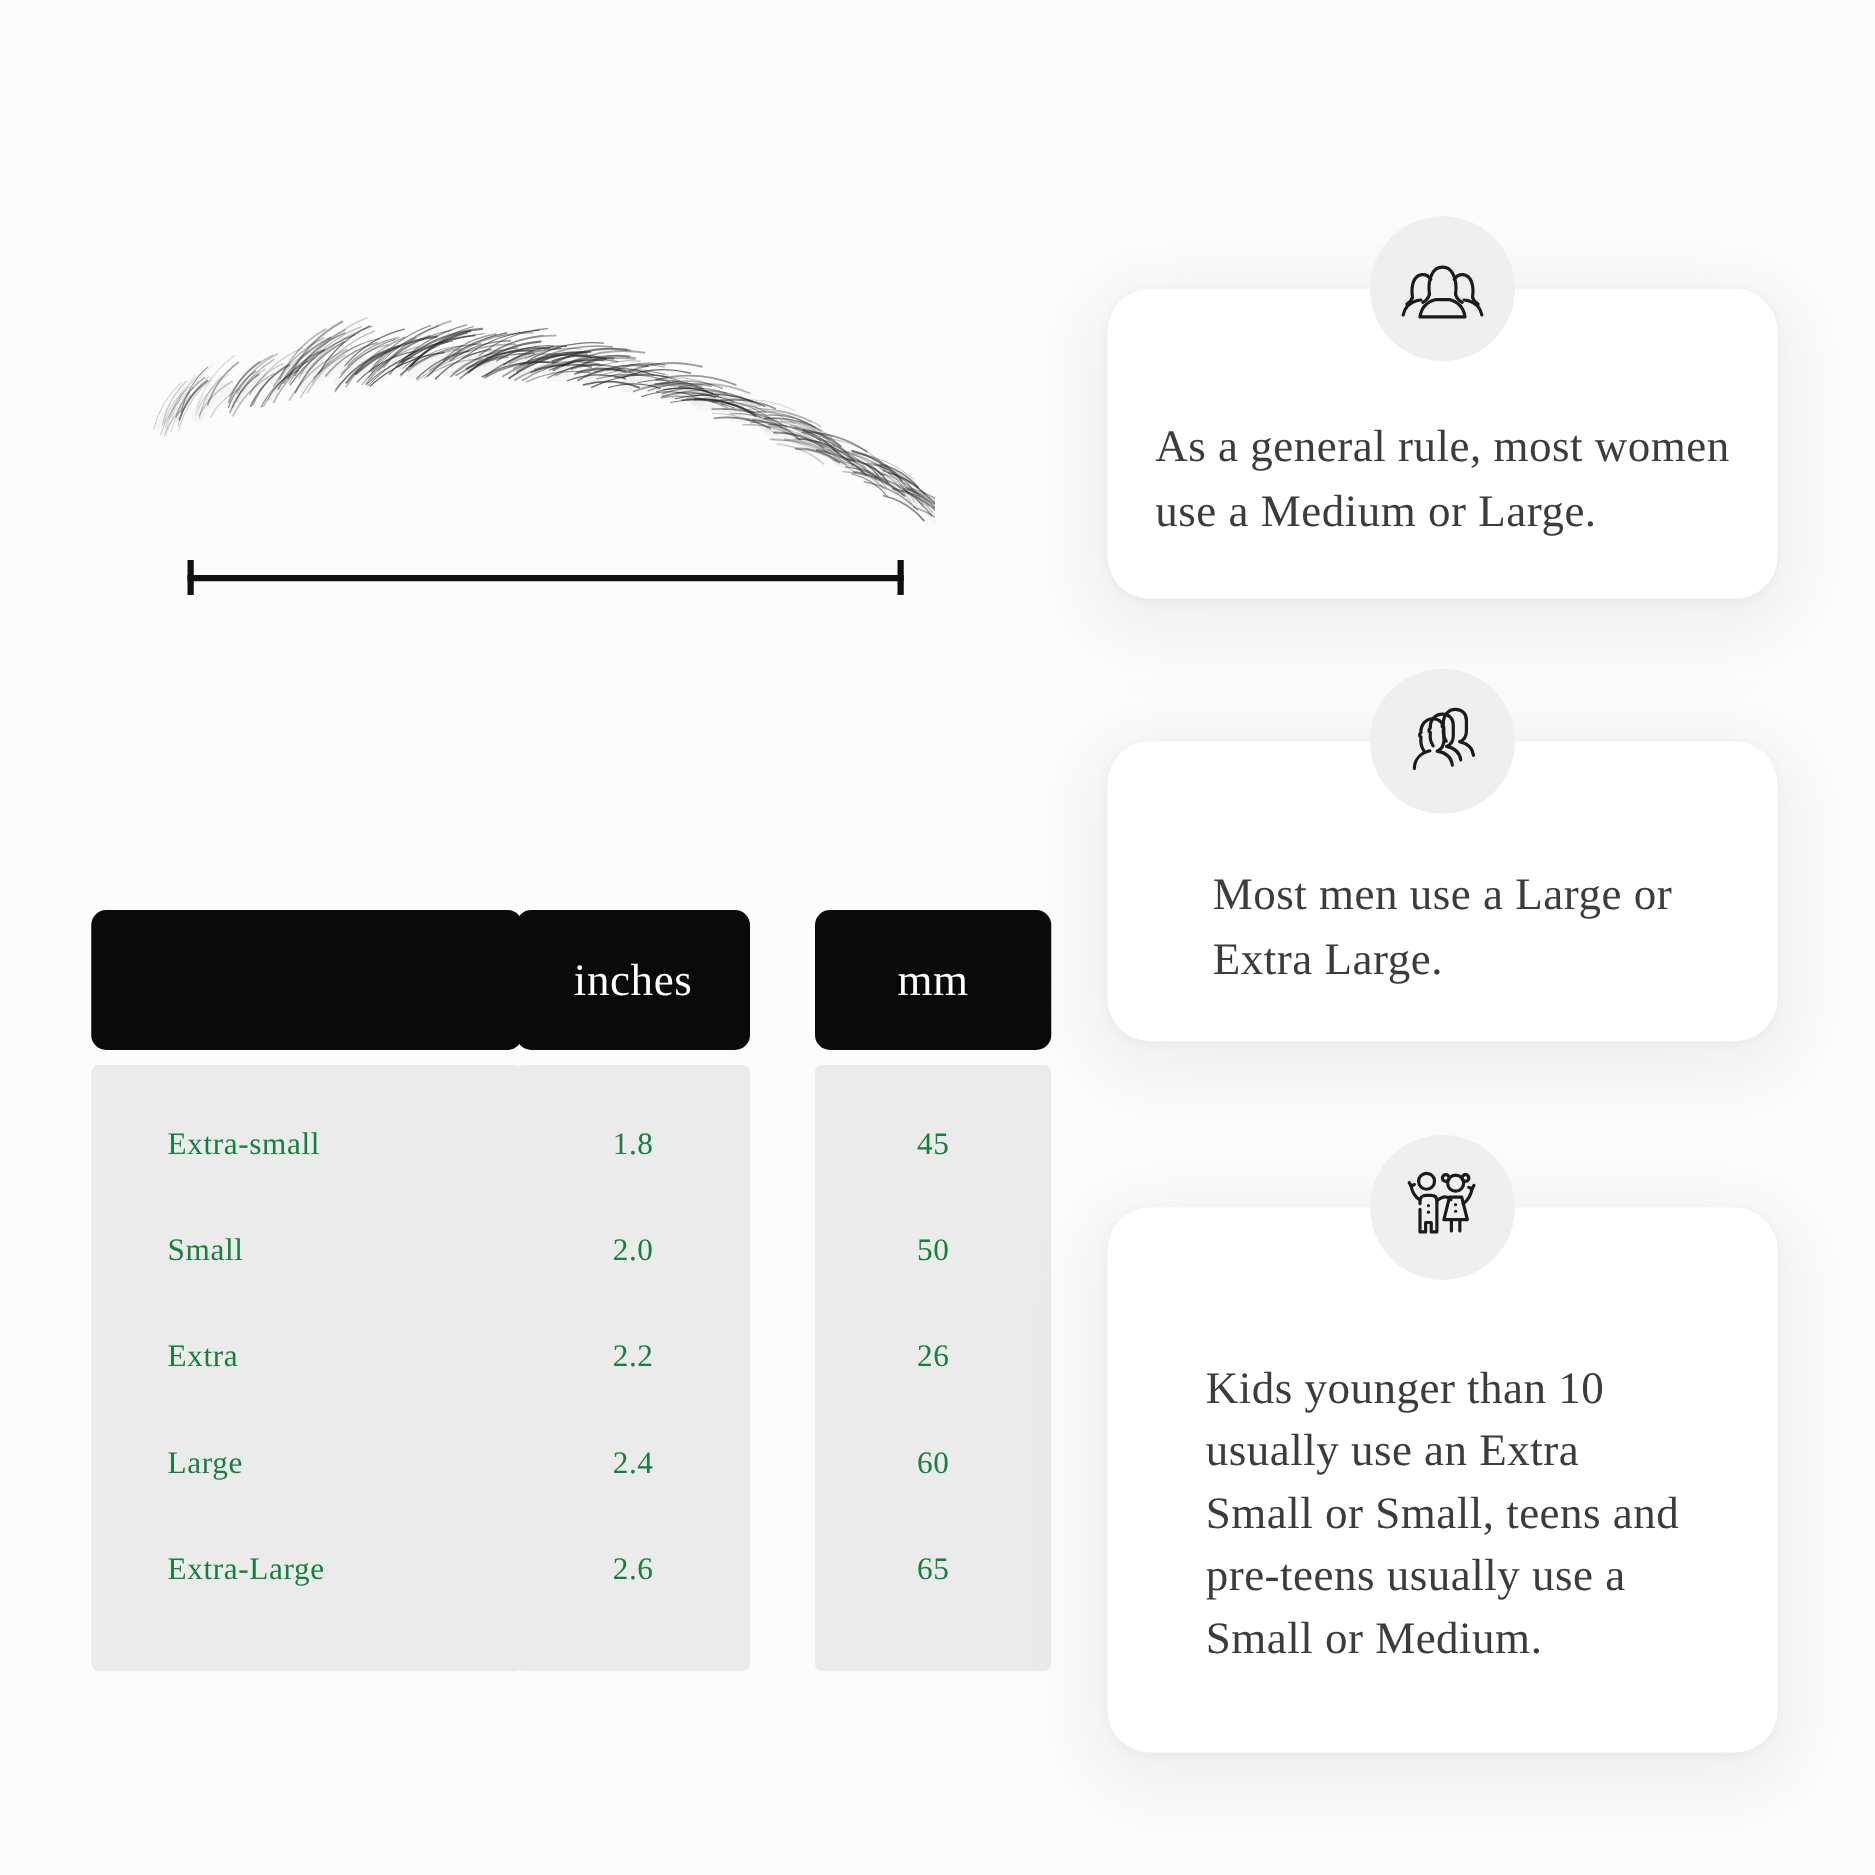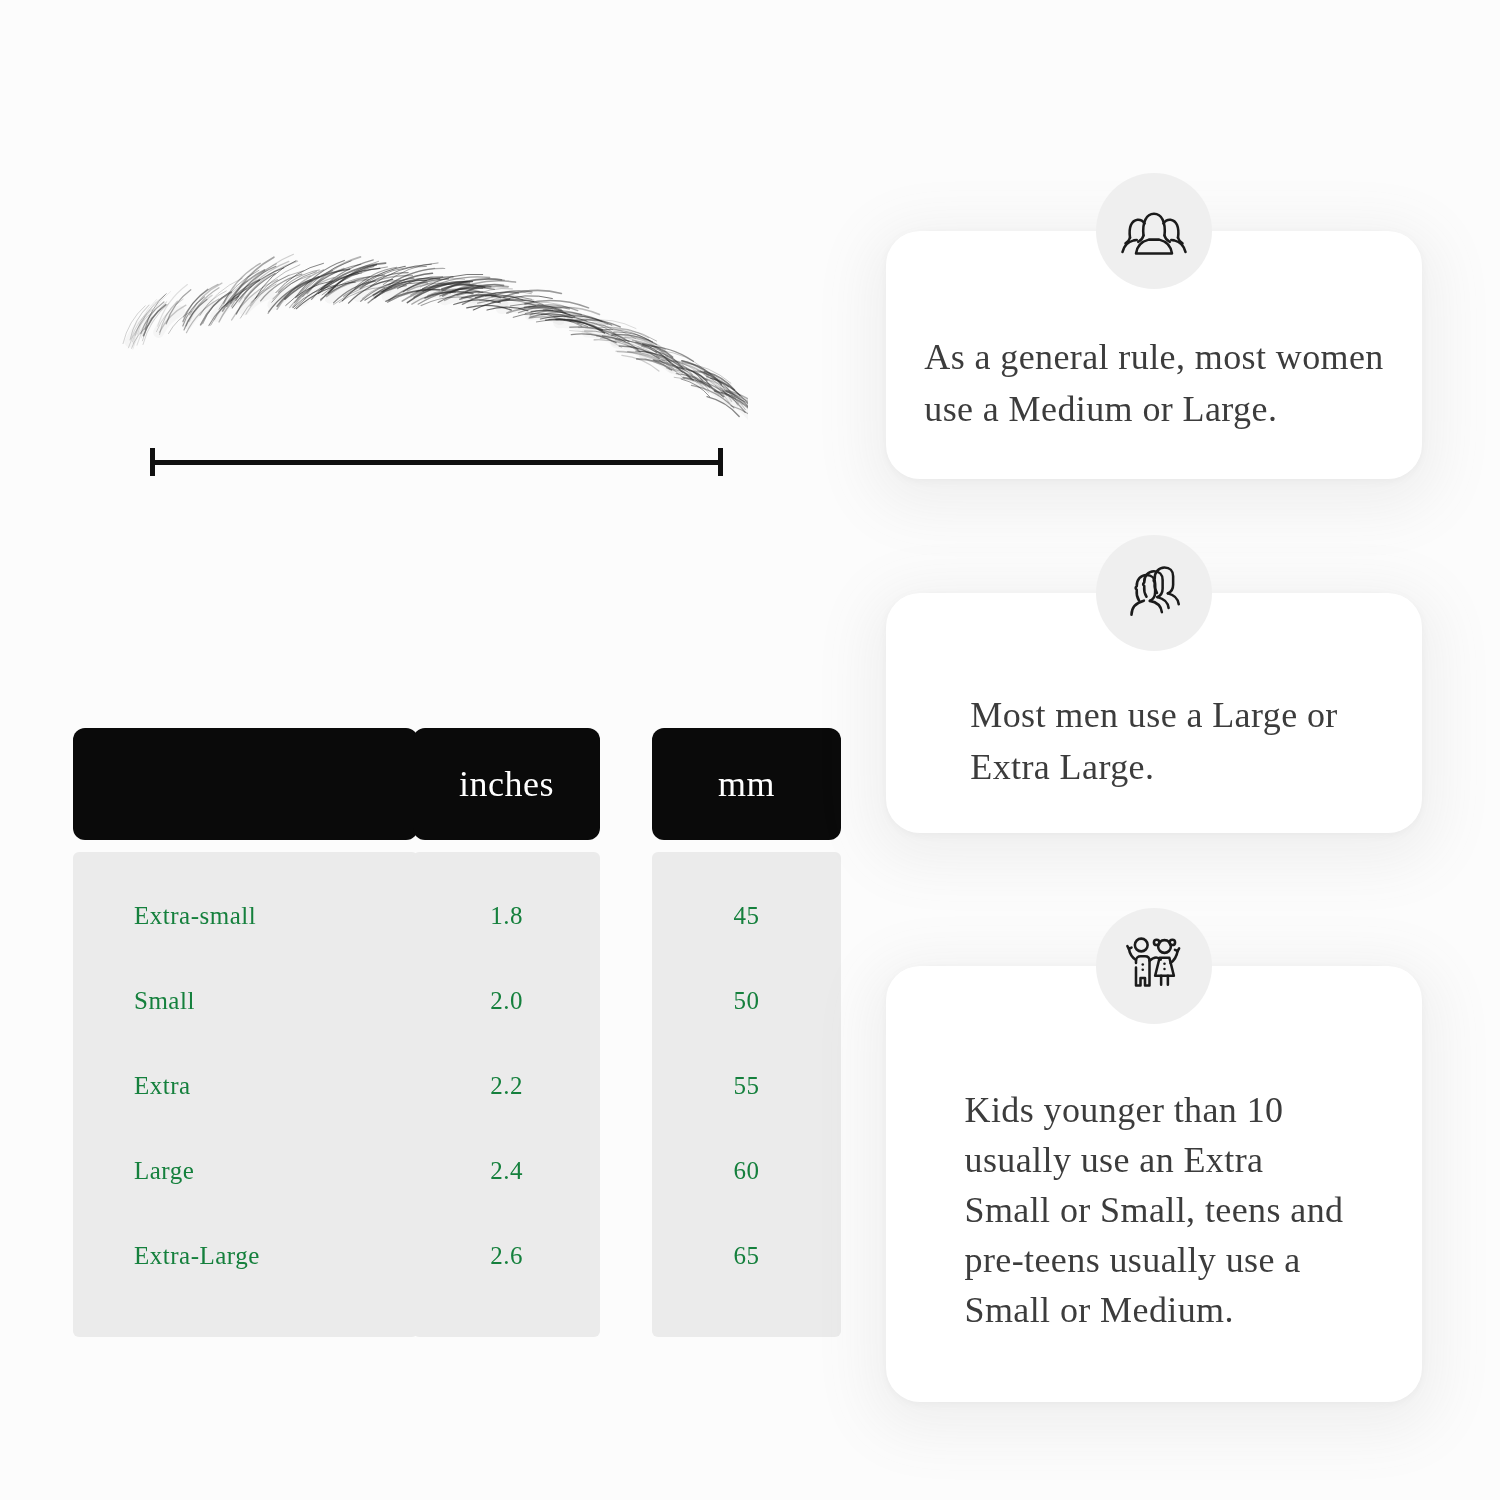--- a/index.html
+++ b/index.html
@@ -408,21 +408,21 @@
         <div class="cell">2.2</div>
         <div class="cell">2.4</div>
         <div class="cell">2.6</div>
       </div>
     </div>
     <div class="col col3">
       <div class="th">mm</div>
       <div class="tb">
         <div class="cell">45</div>
         <div class="cell">50</div>
-        <div class="cell">55</div>
+        <div class="cell">26</div>
         <div class="cell">60</div>
         <div class="cell">65</div>
       </div>
     </div>
   </div>
 
   <div class="card card-1">
     <div class="card-text">
       <div>As a general rule, most women</div>
       <div>use a Medium or Large.</div>

